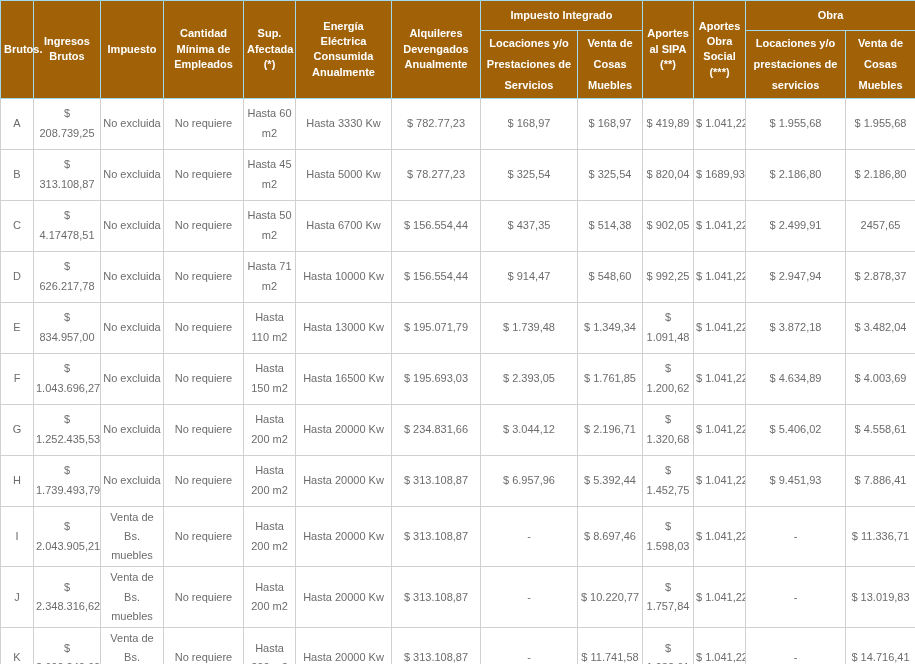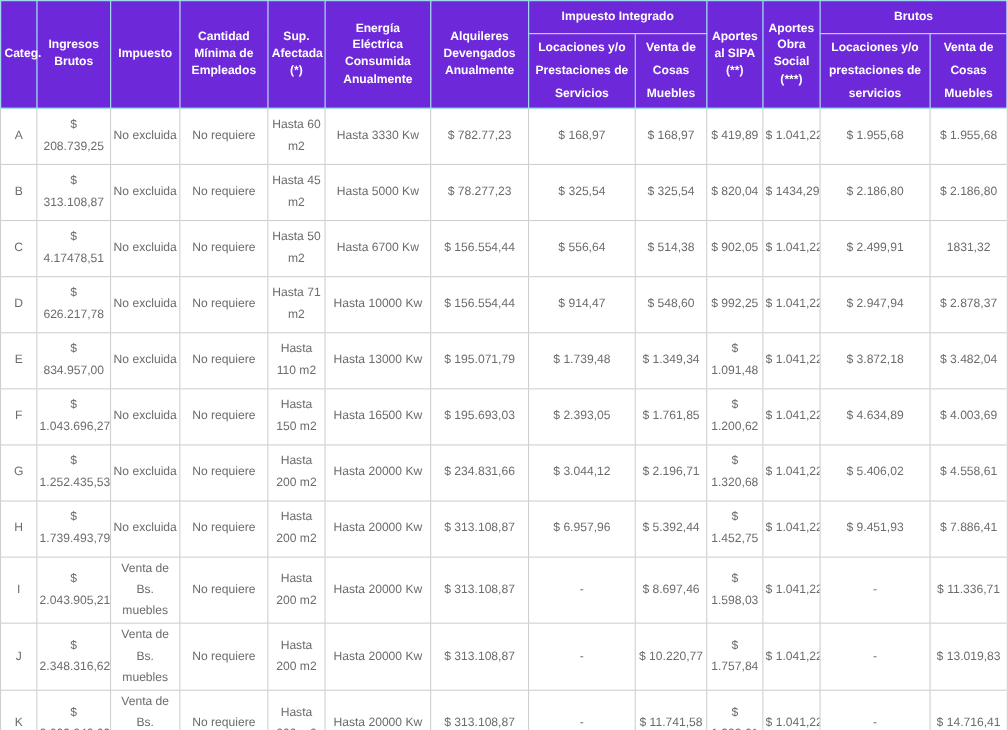--- a/index.html
+++ b/index.html
@@ -6,21 +6,21 @@
   html, body { margin: 0; padding: 0; background: #ffffff; }
   body { font-family: "Liberation Sans", sans-serif; }
   .table-wrap { width: 915px; }
   table {
     border-collapse: collapse;
     table-layout: fixed;
     width: 915px;
     border: 1px solid #c9c9c9;
   }
   thead th {
-    background: #6d28d9;
+    background: #a16207;
     color: #ffffff;
     font-weight: 600;
     font-size: 11px;
     border: 1px solid #a2d8ee;
     padding: 2px 3px;
     text-align: center;
     vertical-align: middle;
   }
   thead tr.group-row { height: 30px; }
   thead tr.group-row th { line-height: 1.4; }
@@ -55,31 +55,31 @@
       <col style="width:89px">
         <col style="width:97px">
         <col style="width:65px">
       <col style="width:51px">
         <col style="width:52px">
         <col style="width:100px">
       <col style="width:70px">
     </colgroup>
     <thead>
       <tr class="group-row">
-        <th rowspan="2">Categ.</th>
+        <th rowspan="2">Brutos.</th>
         <th rowspan="2">Ingresos Brutos</th>
         <th rowspan="2">Impuesto</th>
         <th rowspan="2">Cantidad Mínima de Empleados</th>
         <th rowspan="2">Sup. Afectada (*)</th>
         <th rowspan="2">Energía Eléctrica Consumida Anualmente</th>
         <th rowspan="2">Alquileres Devengados Anualmente</th>
         <th colspan="2">Impuesto Integrado</th>
         <th rowspan="2">Aportes al SIPA (**)</th>
         <th rowspan="2">Aportes Obra Social (***)</th>
-        <th colspan="2">Brutos</th>
+        <th colspan="2">Obra</th>
       </tr>
       <tr class="sub-row">
         <th>Locaciones y/o Prestaciones de Servicios</th>
         <th>Venta de Cosas Muebles</th>
         <th>Locaciones y/o prestaciones de servicios</th>
         <th>Venta de Cosas Muebles</th>
       </tr>
     </thead>
     <tbody>
         <tr>
@@ -101,38 +101,38 @@
           <td>B</td>
           <td>$ 313.108,87</td>
           <td>No excluida</td>
           <td>No requiere</td>
           <td>Hasta 45 m2</td>
           <td>Hasta 5000 Kw</td>
           <td>$ 78.277,23</td>
           <td>$ 325,54</td>
           <td>$ 325,54</td>
           <td>$ 820,04</td>
-          <td>$ 1434,29</td>
+          <td>$ 1689,93</td>
           <td>$ 2.186,80</td>
           <td>$ 2.186,80</td>
         </tr>
         <tr>
           <td>C</td>
           <td>$ 4.17478,51</td>
           <td>No excluida</td>
           <td>No requiere</td>
           <td>Hasta 50 m2</td>
           <td>Hasta 6700 Kw</td>
           <td>$ 156.554,44</td>
-          <td>$ 556,64</td>
+          <td>$ 437,35</td>
           <td>$ 514,38</td>
           <td>$ 902,05</td>
           <td>$ 1.041,22</td>
           <td>$ 2.499,91</td>
-          <td>1831,32</td>
+          <td>2457,65</td>
         </tr>
         <tr>
           <td>D</td>
           <td>$ 626.217,78</td>
           <td>No excluida</td>
           <td>No requiere</td>
           <td>Hasta 71 m2</td>
           <td>Hasta 10000 Kw</td>
           <td>$ 156.554,44</td>
           <td>$ 914,47</td>

